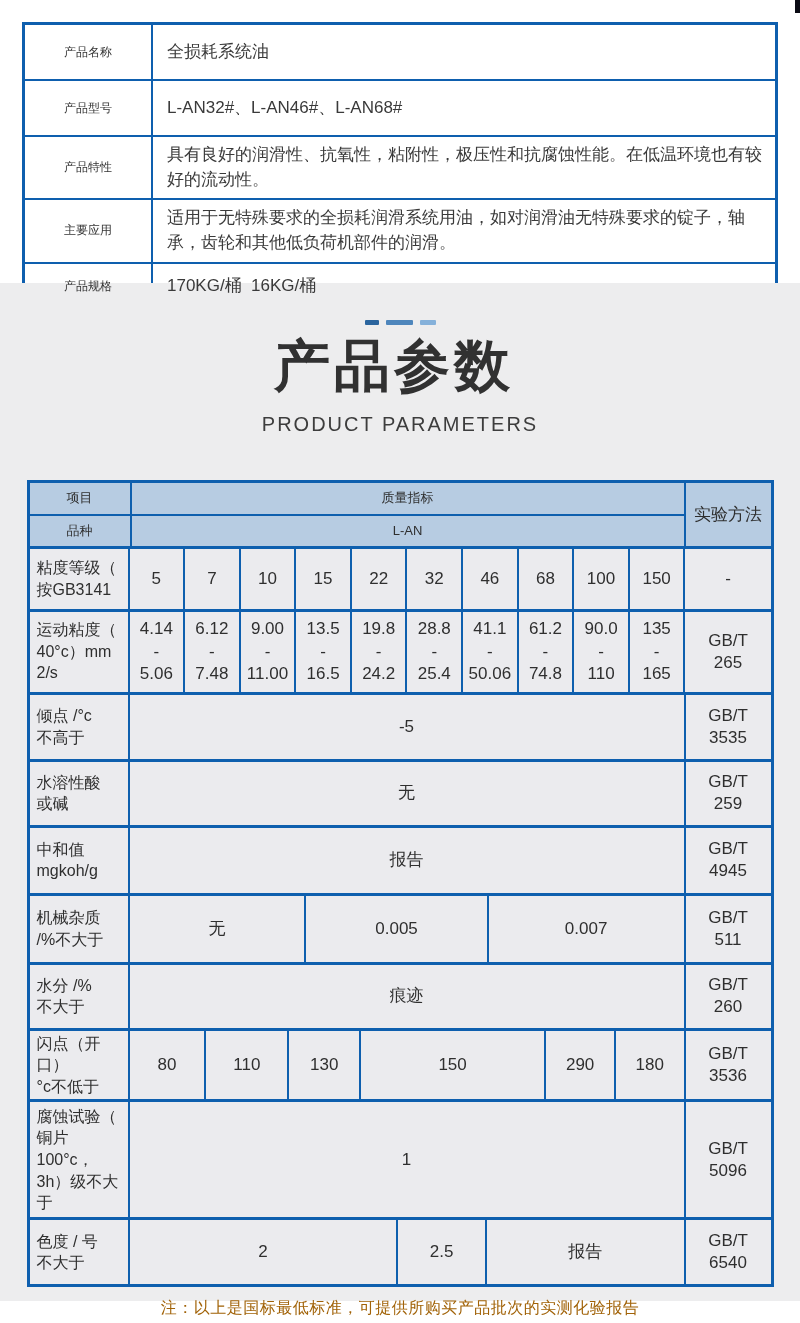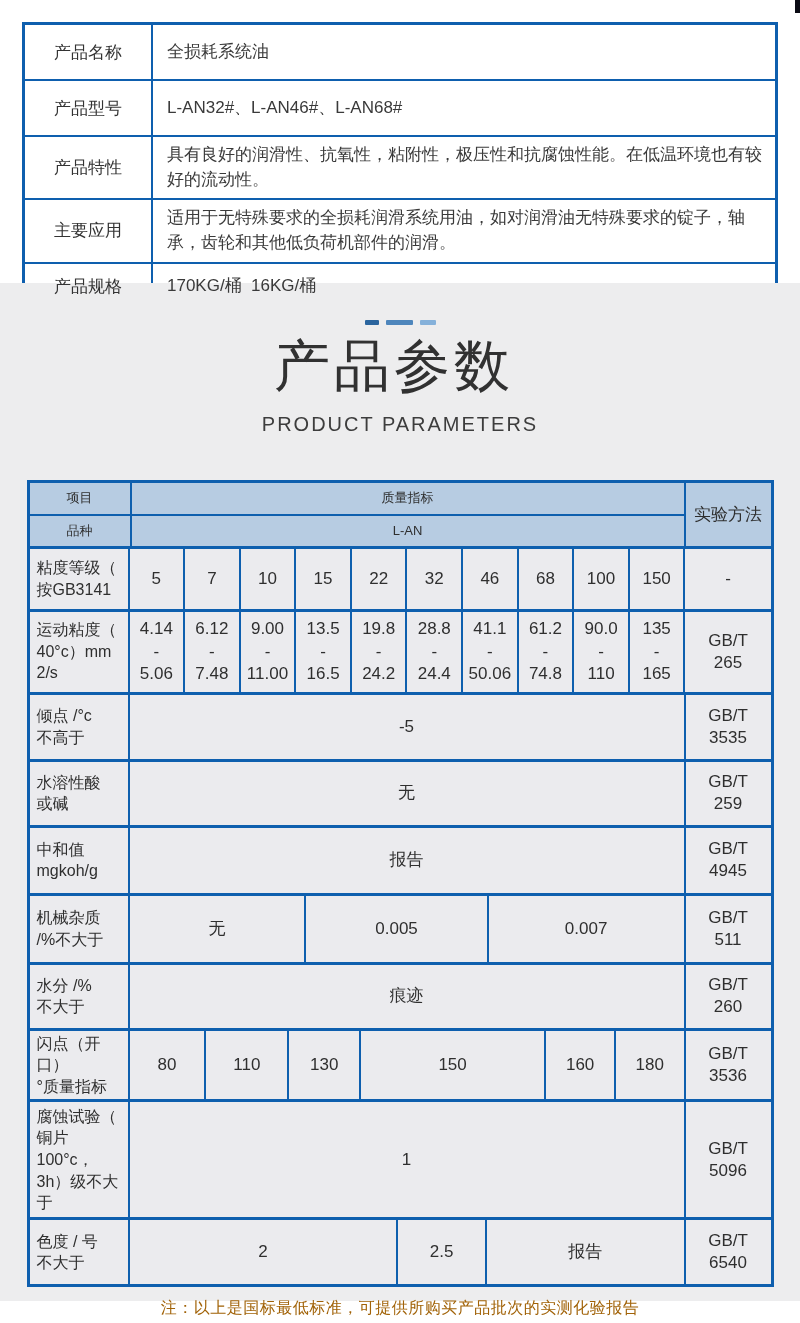--- a/index.html
+++ b/index.html
@@ -12,21 +12,21 @@
   .black-mark{position:absolute;top:0;right:0;width:5px;height:13px;background:#0b0b14;}
 
   
   .info-section{padding:22px 22px 0 22px;background:#ffffff;height:283px;box-sizing:border-box;}
   table.info-table{
     width:756px;border-collapse:collapse;table-layout:fixed;
     border:3px solid #0e5fae;background:#ffffff;
   }
   table.info-table th{
     width:118px;border:2px solid #0e5fae;font-weight:normal;
-    font-size:17px;color:#333;text-align:center;padding:0 4px;
+    font-size:12px;color:#333;text-align:center;padding:0 4px;
   }
   table.info-table td{
     border:2px solid #0e5fae;font-size:17px;color:#3a3a3a;
     text-align:left;padding:6px 10px 6px 14px;line-height:1.45;
     white-space:pre-wrap;
   }
   tr.ir1 td{height:42px;} tr.ir2 td{height:42px;}
   tr.ir3 td{height:45px;} tr.ir4 td{height:45px;}
   tr.ir5 td{height:34px;}
 
@@ -34,21 +34,21 @@
   .params-section{
     background:#ededee;height:1018px;box-sizing:border-box;padding-top:36px;
   }
   .dashes{display:flex;justify-content:center;align-items:center;gap:7px;height:6px;}
   .dash{height:5px;border-radius:1px;display:inline-block;}
   .dash1{width:14px;background:#2b659e;}
   .dash2{width:27px;background:#4e86bc;}
   .dash3{width:16px;background:#85b1da;}
   .sec-title{
     margin:10px 12px 0 0;text-align:center;font-size:56px;line-height:1.1;
-    font-weight:400;color:#313131;letter-spacing:4px;
+    font-weight:700;color:#313131;letter-spacing:4px;
   }
   .sec-subtitle{
     margin-top:16px;text-align:center;font-size:20px;color:#3d3d3d;
     letter-spacing:2px;font-weight:500;
   }
 
   
   .ptable{
     width:747px;margin:44px auto 0 auto;box-sizing:border-box;
     border:3px solid #0e5fae;background:#ebebee;
@@ -188,21 +188,21 @@
 -
 11.00</div>
         <div class="cell c10 pl">13.5
 -
 16.5</div>
         <div class="cell c10 pl">19.8
 -
 24.2</div>
         <div class="cell c10 pl">28.8
 -
-24.4</div>
+25.4</div>
         <div class="cell c10 pl">41.1
 -
 50.06</div>
         <div class="cell c10 pl">61.2
 -
 74.8</div>
         <div class="cell c10 pl">90.0
 -
 110</div>
         <div class="cell c10 pl">135
@@ -260,27 +260,27 @@
 不大于</div>
       <div class="mid">
         <div class="cell full">痕迹</div>
       </div>
       <div class="cell method-cell pl">GB/T
 260</div>
     </div>
 
     <div class="prow r-flash">
       <div class="cell label-cell pl">闪点（开口）
-°质量指标</div>
+°c不低于</div>
       <div class="mid">
         <div class="cell" style="flex:76 1 0;">80</div>
         <div class="cell" style="flex:83 1 0;">110</div>
         <div class="cell" style="flex:70 1 0;">130</div>
         <div class="cell" style="flex:196 1 0;">150</div>
-        <div class="cell" style="flex:68 1 0;">160</div>
+        <div class="cell" style="flex:68 1 0;">290</div>
         <div class="cell" style="flex:68 1 0;">180</div>
       </div>
       <div class="cell method-cell pl">GB/T
 3536</div>
     </div>
 
     <div class="prow r-corr">
       <div class="cell label-cell pl">腐蚀试验（
 铜片100°c，
 3h）级不大

